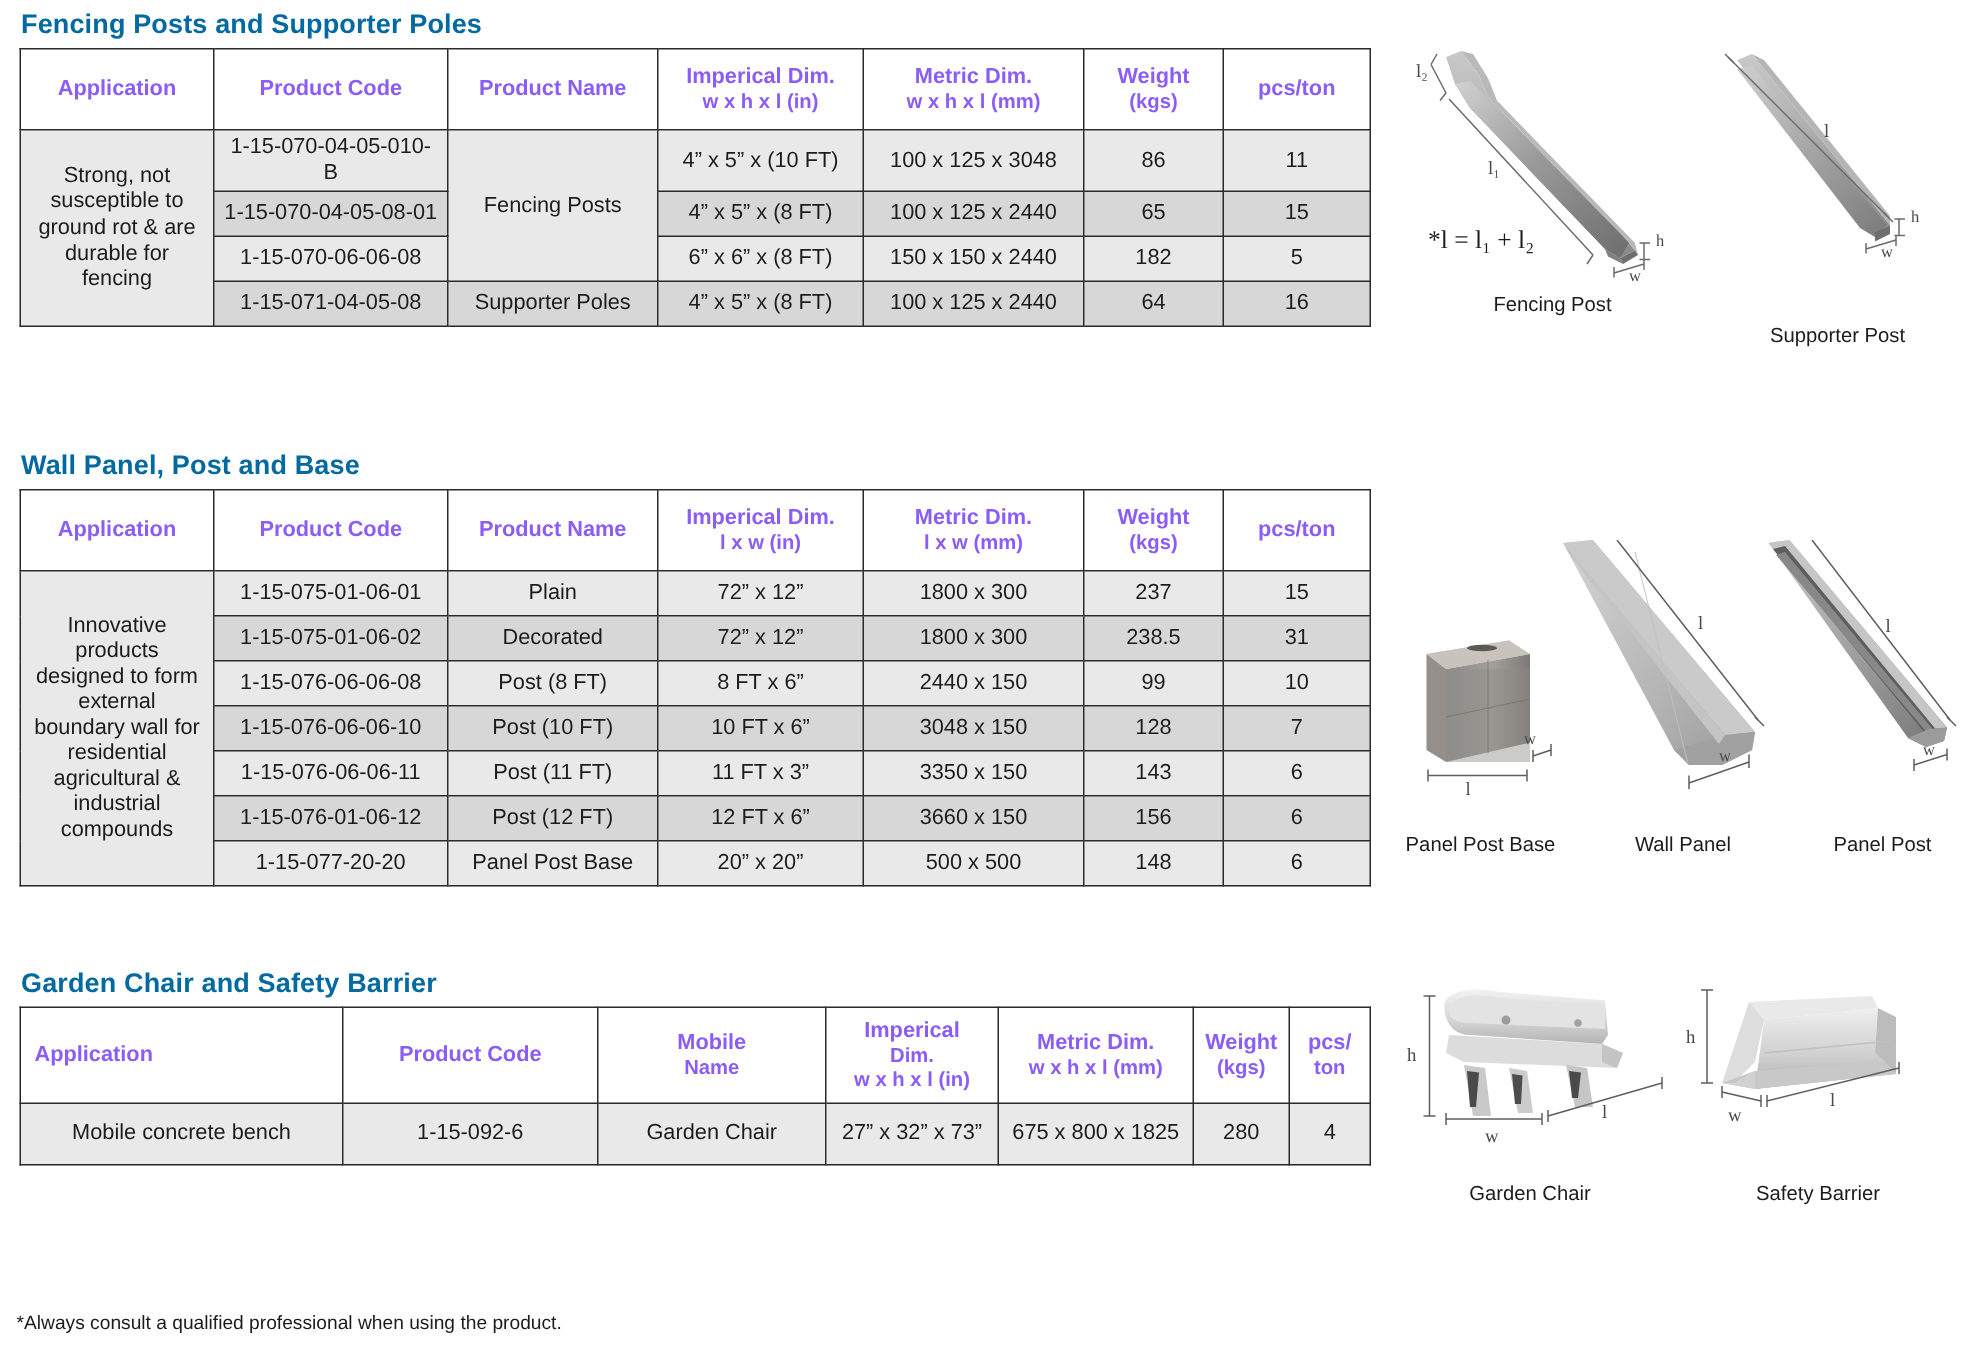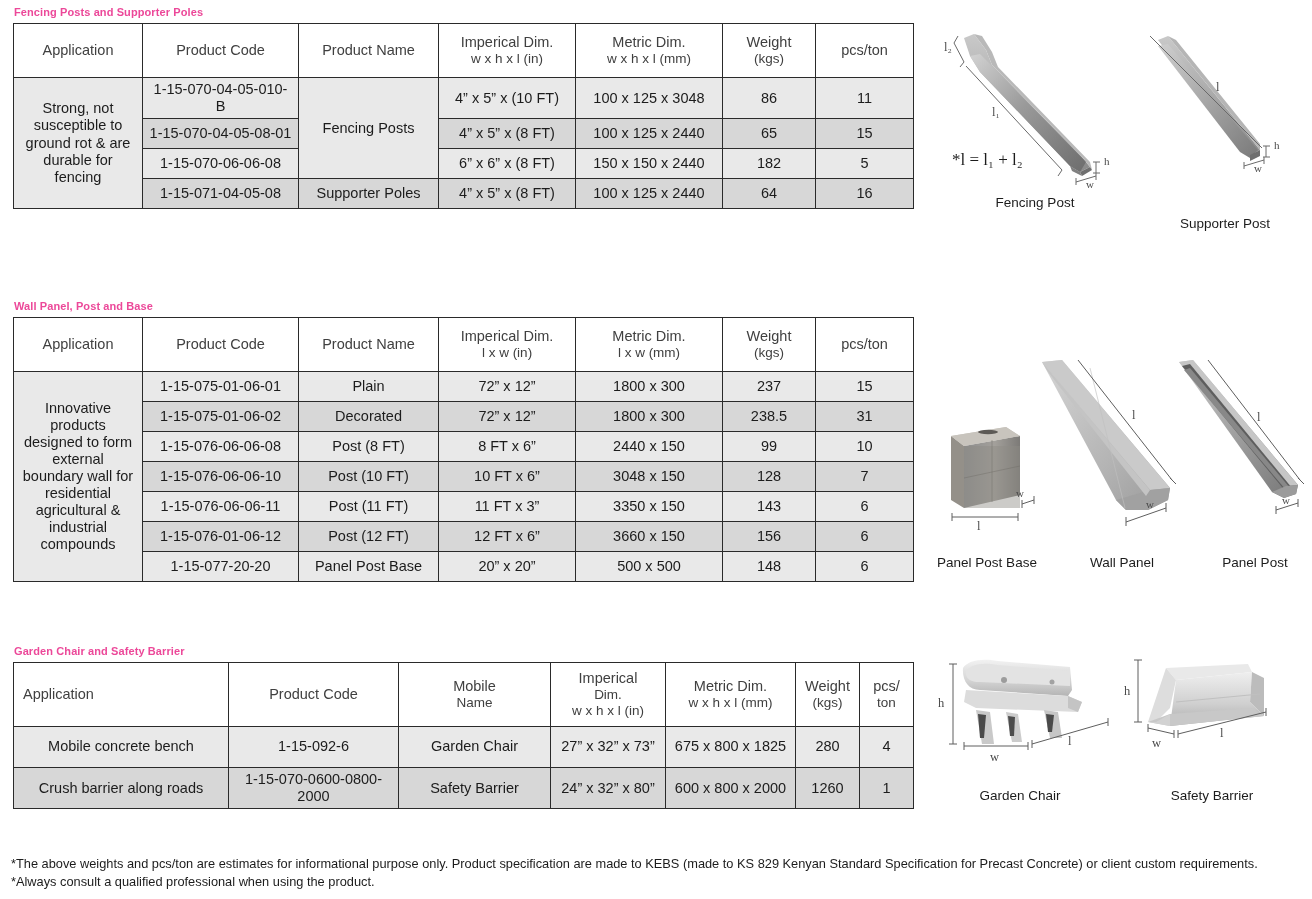--- a/index.html
+++ b/index.html
@@ -9,21 +9,21 @@
     font-family:"Liberation Sans", sans-serif;
     color:#1c1c1c;
     overflow:hidden;
     position:relative;
   }
   .page{position:relative;width:1312px;height:899px;}
 
   
   .section{position:absolute;}
   .sec-title{
-    font-size:11px;font-weight:bold;color:#ec4899;
+    font-size:18px;font-weight:bold;color:#0369a1;
     letter-spacing:0.1px;margin:0 0 5px 1px;white-space:nowrap;
   }
 
   
   table.spec{
     border-collapse:collapse;
     table-layout:fixed;
     border:1px solid #2a2a2a;
     background:#ffffff;
   }
@@ -32,22 +32,22 @@
     padding:3px 6px;
     font-size:14.5px;
     line-height:1.18;
     vertical-align:middle;
     text-align:center;
     font-weight:normal;
     color:#1c1c1c;
   }
   table.spec thead th{
     background:#ffffff;
-    color:#404040;
-    font-weight:normal;
+    color:#8b5cf6;
+    font-weight:bold;
   }
   table.spec thead th .sub{display:block;font-size:13.5px;}
   table.spec tbody tr.odd td{background:#e9e9e9;}
   table.spec tbody tr.even td{background:#d7d7d7;}
   td.appcell{
     text-align:left;
     vertical-align:top;
     padding-top:6px;
     line-height:1.33;
     background:#e9e9e9 !important;
@@ -441,29 +441,20 @@
       <tbody>
         <tr class="odd">
           <td class="appcell">Mobile concrete bench</td>
           <td class="codecell">1-15-092-6</td>
           <td>Garden Chair</td>
           <td>27” x 32” x 73”</td>
           <td>675 x 800 x 1825</td>
           <td>280</td>
           <td>4</td>
         </tr>
-        <tr class="even">
-          <td class="appcell" style="background:#d7d7d7 !important;">Crush barrier along roads</td>
-          <td class="codecell">1-15-070-0600-0800-2000</td>
-          <td>Safety Barrier</td>
-          <td>24” x 32” x 80”</td>
-          <td>600 x 800 x 2000</td>
-          <td>1260</td>
-          <td>1</td>
-        </tr>
       </tbody>
     </table>
   </div>
 
   <div class="figs" style="left:920px;top:650px;width:392px;height:165px;">
     <svg width="392" height="165" viewBox="0 0 392 165">
       <defs>
         <linearGradient id="gc1" x1="0" y1="0" x2="0" y2="1">
           <stop offset="0%" stop-color="#f2f2f2"></stop>
             <stop offset="55%" stop-color="#d6d6d6"></stop>
@@ -524,16 +515,15 @@
     <div class="dimlabel" style="left:148px;top:84px;">l</div>
 
     <div class="dimlabel" style="left:204px;top:34px;">h</div>
     <div class="dimlabel" style="left:232px;top:86px;">w</div>
     <div class="dimlabel" style="left:300px;top:76px;">l</div>
 
     <div class="fig-caption" style="left:30px;top:138px;width:140px;">Garden Chair</div>
     <div class="fig-caption" style="left:222px;top:138px;width:140px;">Safety Barrier</div>
   </div>
 
-  <div class="foot" style="left:11px;top:855px;">*The above weights and pcs/ton are estimates for informational purpose only. Product specification are made to KEBS (made to KS 829 Kenyan Standard Specification for Precast Concrete) or client custom requirements.</div>
   <div class="foot" style="left:11px;top:873px;">*Always consult a qualified professional when using the product.</div>
 
 </div>
 
 </body></html>

